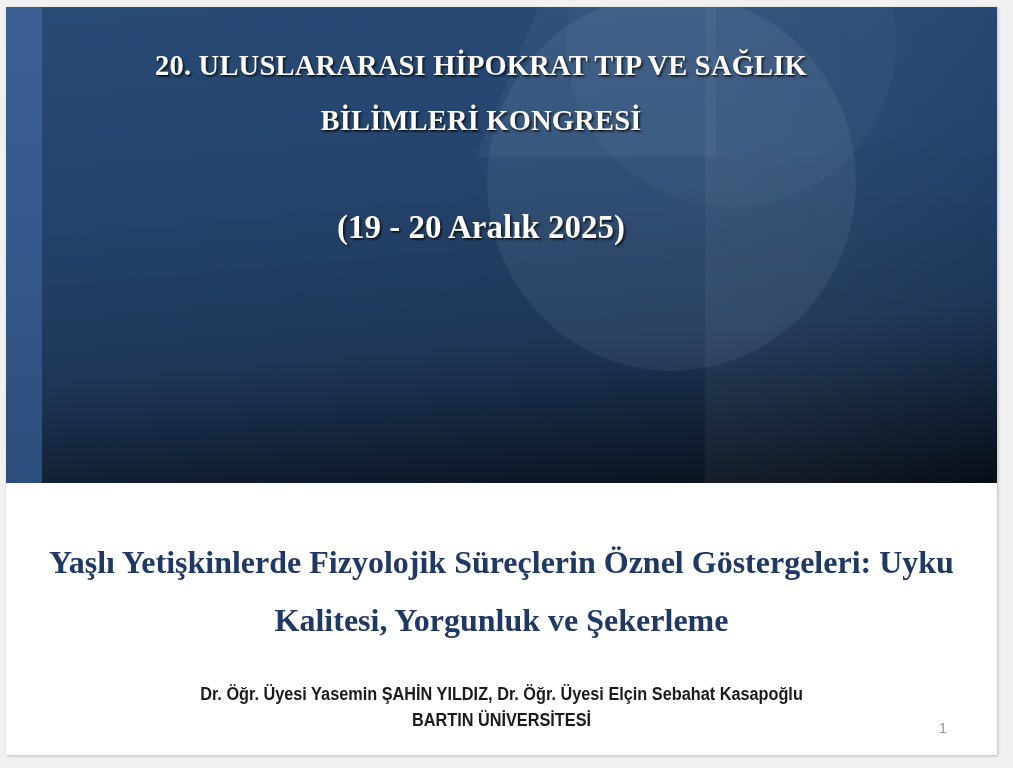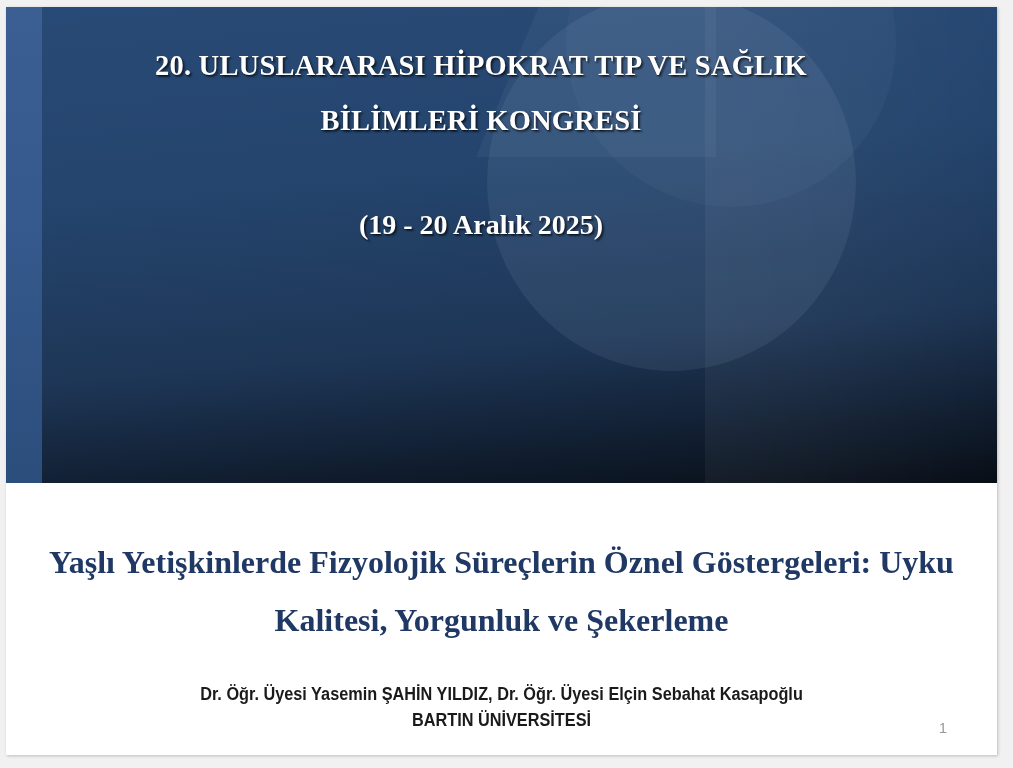--- a/index.html
+++ b/index.html
@@ -142,21 +142,21 @@
     white-space: pre-line;
   }
   .congress-dates {
     position: absolute;
     left: 60px;
     top: 202px;
     width: 830px;
     text-align: center;
     font-family: "Liberation Serif", "DejaVu Serif", serif;
     font-weight: bold;
-    font-size: 28px;
+    font-size: 33px;
     color: #ffffff;
     text-shadow: 2px 2px 2px rgba(0,0,0,0.55), 0 1px 1px rgba(0,0,0,0.4);
   }
 
   
   .body-area {
     position: absolute;
     left: 0;
     top: 476px;
     width: 991px;

